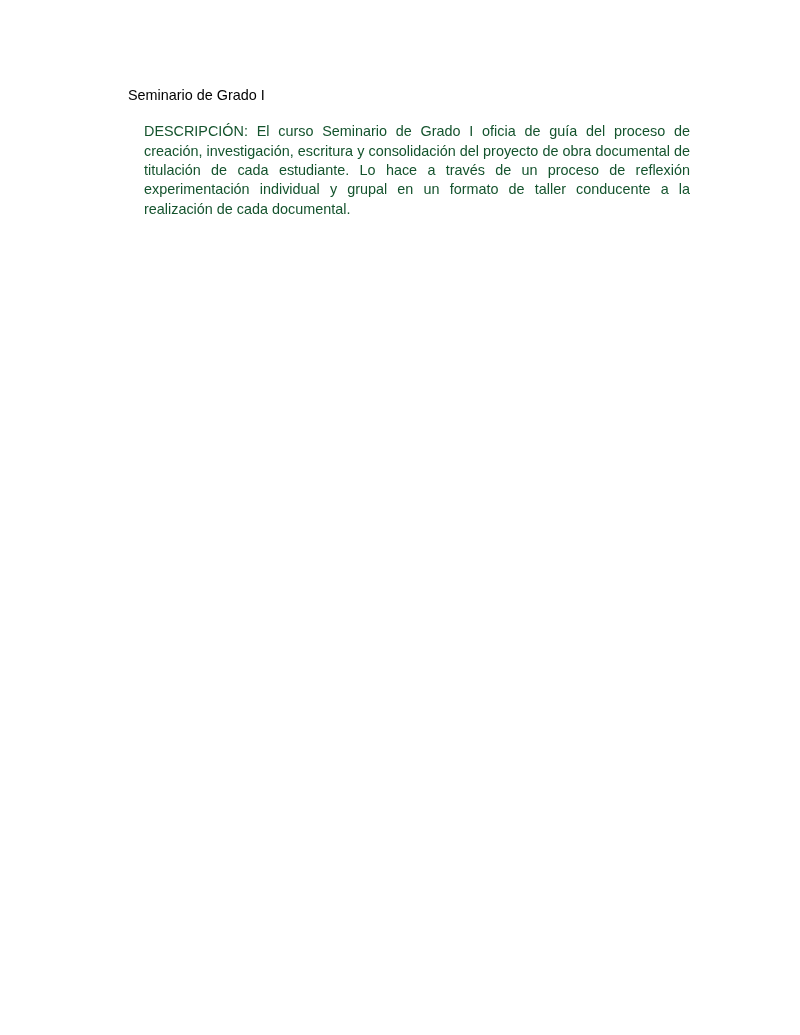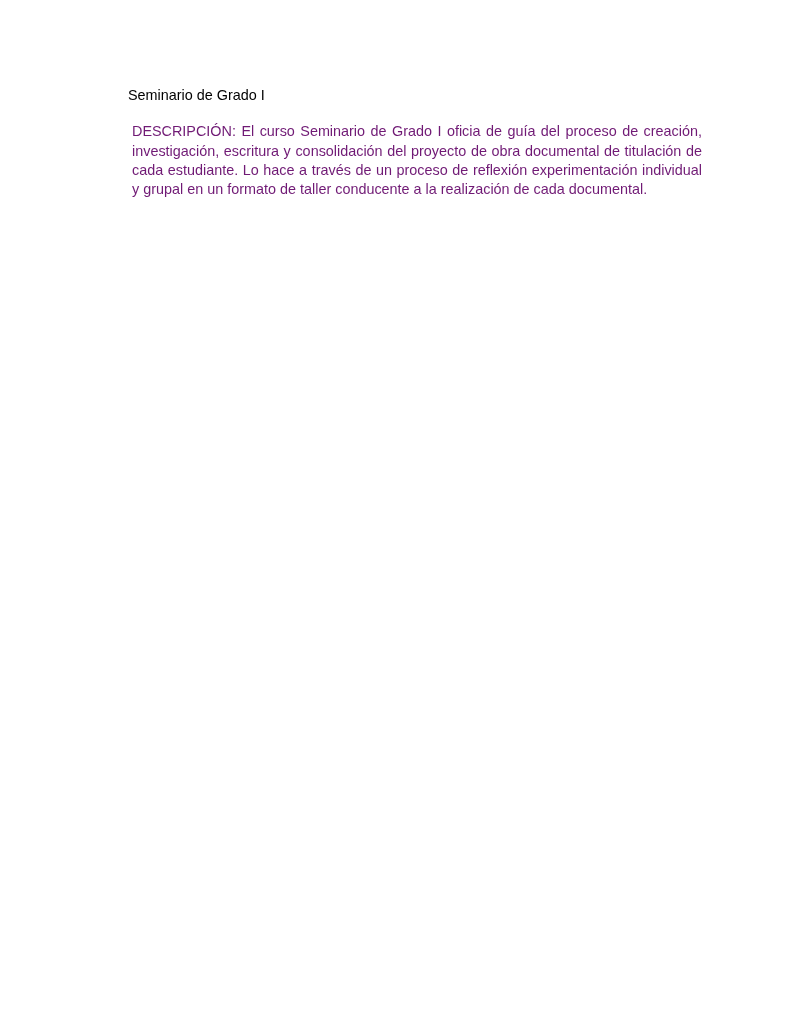--- a/index.html
+++ b/index.html
@@ -32,24 +32,24 @@
   .line {
     font-size: 14.4px;
     line-height: 1.0;
     margin: 0 0 20px 0;
     text-align: left;
     color: #000000;
   }
   .para {
     font-size: 14.4px;
     line-height: 19.3px;
-    margin: 4px;
+    margin: 16px;
     text-align: justify;
     text-justify: inter-word;
-    color: #701a75;
+    color: #14532d;
   }
 </style>
 </head>
 <body>
 
 <div class="page">
   <div class="content">
     <p class="line">Seminario de Grado I</p>
     <p class="para">DESCRIPCIÓN: El curso Seminario de Grado I oficia de guía del proceso de creación, investigación, escritura y consolidación del proyecto de obra documental de titulación de cada estudiante. Lo hace a través de un proceso de reflexión experimentación individual y grupal en un formato de taller conducente a la realización de cada documental.</p>
   </div>

